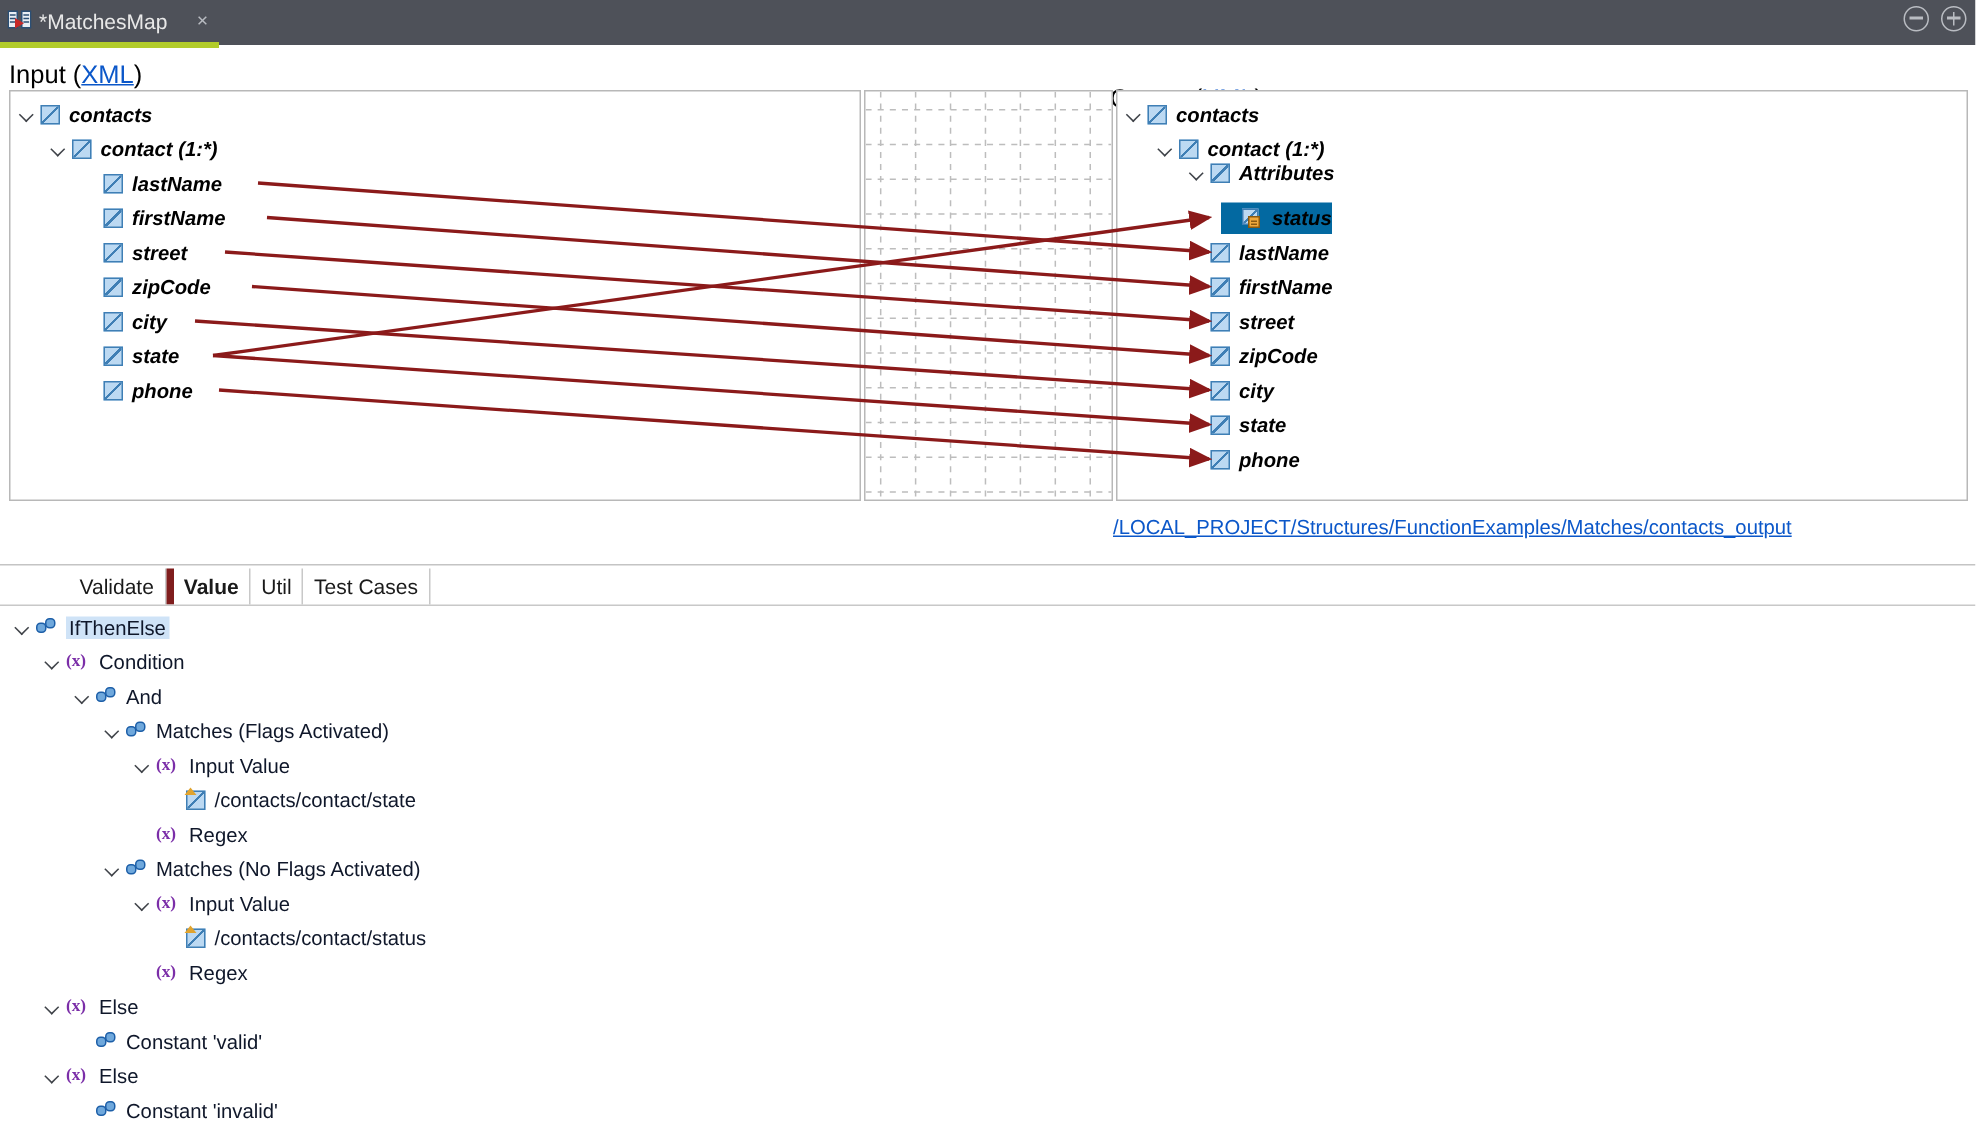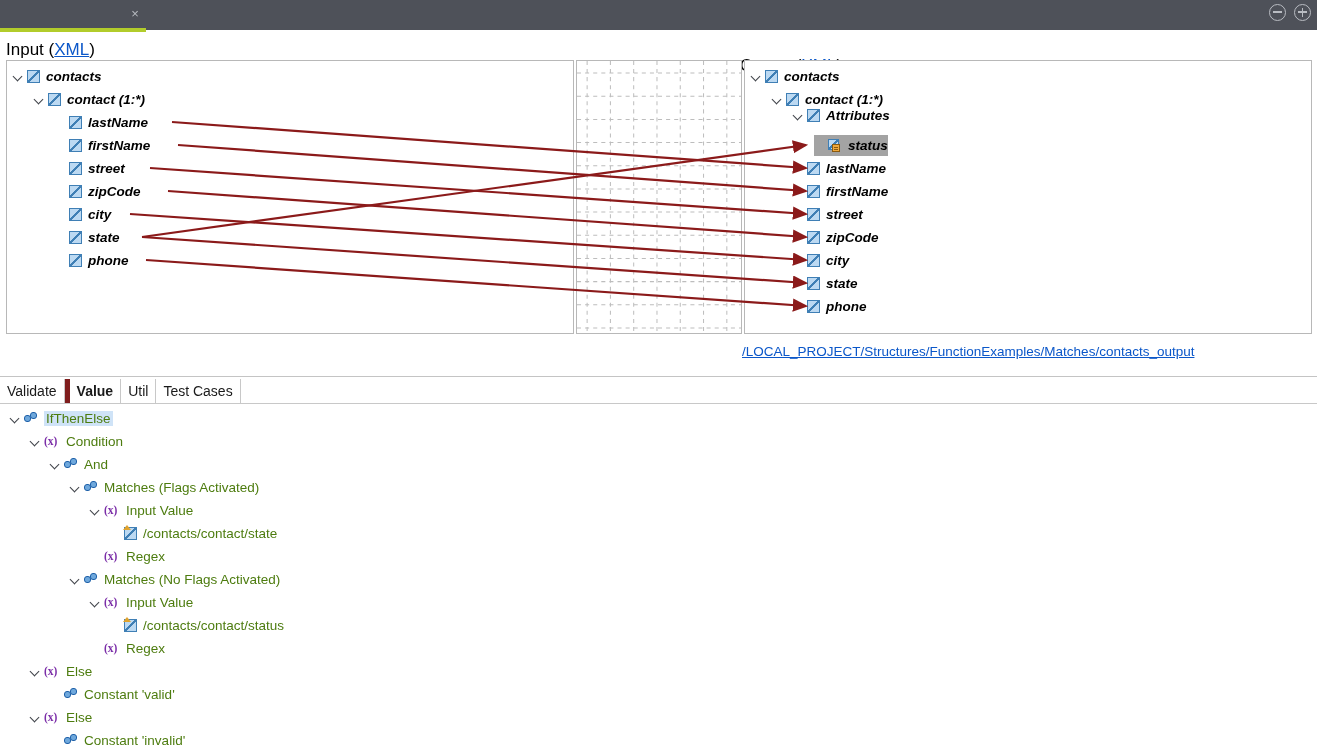--- a/index.html
+++ b/index.html
@@ -76,21 +76,21 @@
   .pathlink{
     position:absolute;font-size:13.5px;color:#0b57c9;
     text-decoration:underline;white-space:nowrap;cursor:pointer;
   }
 
   
   .trow{
     position:absolute;height:21px;display:flex;align-items:center;
     white-space:nowrap;
   }
-  .trow.sel{background:#a3a3a3;align-items:center;}
+  .trow.sel{background:#0369a1;align-items:center;}
   .twist{
     width:11px;height:11px;margin-right:3px;position:relative;flex:none;
   }
   .twist:after{
     content:"";position:absolute;left:1px;top:2px;
     width:6px;height:6px;border-right:1.6px solid #3f4349;border-bottom:1.6px solid #3f4349;
     transform:rotate(45deg);
   }
   .twist.hidden:after{display:none;}
   .ico-elem{
@@ -131,30 +131,30 @@
     background:#ffffff;border-top:1px solid #c4c4c4;
   }
   .tabstrip{
     position:absolute;left:0;top:2px;height:24px;display:flex;
     align-items:stretch;
   }
   .ltab{
     padding:0 7px;display:flex;align-items:center;font-size:14px;
     color:#1a1a1a;border-right:1px solid #c8c8c8;cursor:pointer;
   }
-  .ltab:first-child{border-left:none;}
+  .ltab:first-child{border-left:none;margin-left:46px;}
   .ltab.active{font-weight:bold;border-left:5px solid #7f1d1d;}
   .tabstrip-line{
     position:absolute;left:0;top:26px;width:1317px;height:1px;background:#c8c8c8;
   }
 
   .frow{
     position:absolute;height:23px;display:flex;align-items:center;white-space:nowrap;
   }
-  .frow .flabel{font-size:13.5px;color:#4d7c0f;}
+  .frow .flabel{font-size:13.5px;color:#0f172a;}
   .frow.sel .flabel{background:#cfe3f7;padding:0 2px;}
   .ico-fn{
     width:15px;height:13px;flex:none;margin-right:5px;position:relative;
   }
   .ico-fn .a,.ico-fn .b{
     position:absolute;width:7px;height:7px;border:1.6px solid #1d5fa8;
     border-radius:3px;box-sizing:border-box;background:#6fa8dc;
   }
   .ico-fn .a{left:0;top:3px;}
   .ico-fn .b{left:6px;top:0px;}
@@ -174,20 +174,36 @@
   .ico-doc:after{
     content:"";position:absolute;left:-2px;top:-3px;width:0;height:0;
     border-left:4px solid transparent;border-right:4px solid transparent;
     border-bottom:5px solid #e0a32e;
   }
 </style>
 </head>
 <body>
 
 <div class="titlebar">
+  <div class="tab">
+    <div class="tab-icon">
+      <svg width="16" height="16" viewBox="0 0 16 16">
+        <rect x="0.5" y="1.5" width="6" height="11" fill="#e9eef4" stroke="#2b4f75"></rect>
+        <line x1="1.6" y1="4" x2="5.4" y2="4" stroke="#2b4f75"></line>
+        <line x1="1.6" y1="6.3" x2="5.4" y2="6.3" stroke="#2b4f75"></line>
+        <line x1="1.6" y1="8.6" x2="5.4" y2="8.6" stroke="#2b4f75"></line>
+        <rect x="9.5" y="1.5" width="6" height="11" fill="#e9eef4" stroke="#2b4f75"></rect>
+        <line x1="10.6" y1="4" x2="14.4" y2="4" stroke="#2b4f75"></line>
+        <line x1="10.6" y1="6.3" x2="14.4" y2="6.3" stroke="#2b4f75"></line>
+        <line x1="10.6" y1="8.6" x2="14.4" y2="8.6" stroke="#2b4f75"></line>
+        <polygon points="5,6 11,9.5 5,13" fill="#c62828"></polygon>
+      </svg>
+    </div>
+    <span class="tab-title">*MatchesMap</span>
+  </div>
   <div class="tab-close">×</div>
   <div class="tab-accent"></div>
   <div class="win-btns">
     <div class="win-btn">
         <i class="h"></i>
       </div>
     <div class="win-btn">
         <i class="h"></i>
         <i class="v"></i>
       </div>

